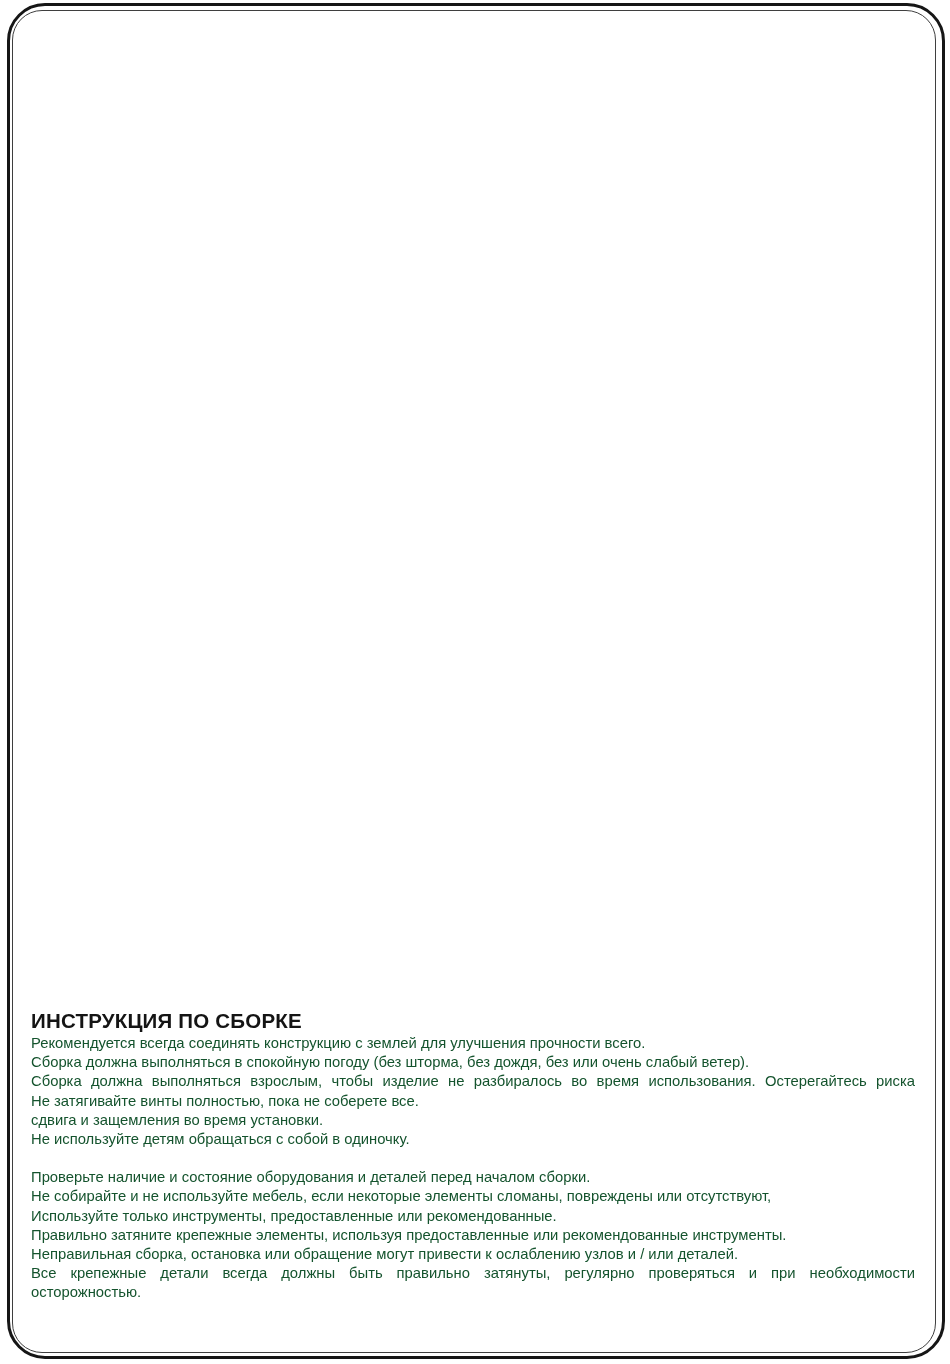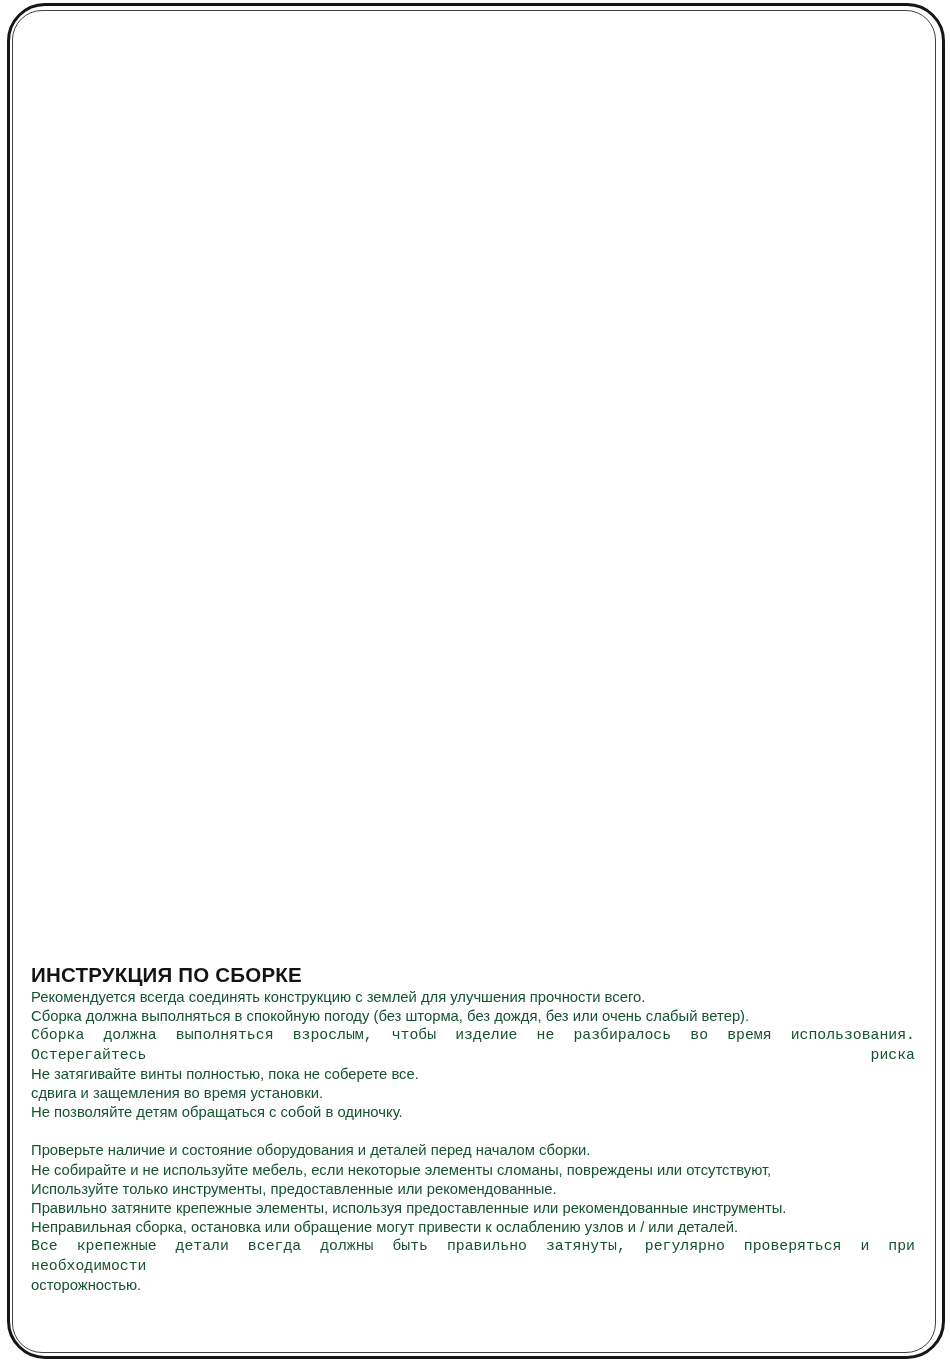--- a/index.html
+++ b/index.html
@@ -29,63 +29,62 @@
     top: 10px;
     width: 924px;
     height: 1343px;
     border: 1.4px solid #3f3f3f;
     border-radius: 30px;
     background: transparent;
   }
   .content {
     position: absolute;
     left: 31px;
-    top: 962px;
+    top: 1008px;
     width: 884px;
   }
   .heading {
     font-size: 20.5px;
     font-weight: bold;
     line-height: 26px;
     letter-spacing: 0.2px;
     color: #141414;
   }
   .section { display: block; }
   .line {
     font-size: 14.8px;
     line-height: 19.2px;
     white-space: pre-wrap;
     color: #14532d;
   }
   .line.justify {
     white-space: normal;
     text-align: justify;
     text-align-last: justify;
-    font-family: Liberation Mono, monospace;
   }
   .section-gap { height: 19px; }
 </style>
 </head>
 <body>
 
 <div class="page">
   <div class="border-outer"></div>
   <div class="border-inner"></div>
 
   <div class="content">
     <h1 class="heading">ИНСТРУКЦИЯ ПО СБОРКЕ</h1>
 
     <div class="section">
 
     <div class="line">Рекомендуется всегда соединять конструкцию с землей для улучшения прочности всего.</div>
         <div class="line">Сборка должна выполняться в спокойную погоду (без шторма, без дождя, без или очень слабый ветер).</div>
         <div class="line justify">Сборка должна выполняться взрослым, чтобы изделие не разбиралось во время использования. Остерегайтесь риска</div>
         <div class="line">Не затягивайте винты полностью, пока не соберете все.</div>
         <div class="line">сдвига и защемления во время установки.</div>
-        <div class="line">Не позволяйте детям обращаться с собой в одиночку.</div>
+        <div class="line">Не используйте детям обращаться с собой в одиночку.</div>
       </div>
 
     <div class="section-gap"></div>
 
     <div class="section">
 
     <div class="line">Проверьте наличие и состояние оборудования и деталей перед началом сборки.</div>
         <div class="line">Не собирайте и не используйте мебель, если некоторые элементы сломаны, повреждены или отсутствуют,</div>
         <div class="line">Используйте только инструменты, предоставленные или рекомендованные.</div>
         <div class="line">Правильно затяните крепежные элементы, используя предоставленные или рекомендованные инструменты.</div>

